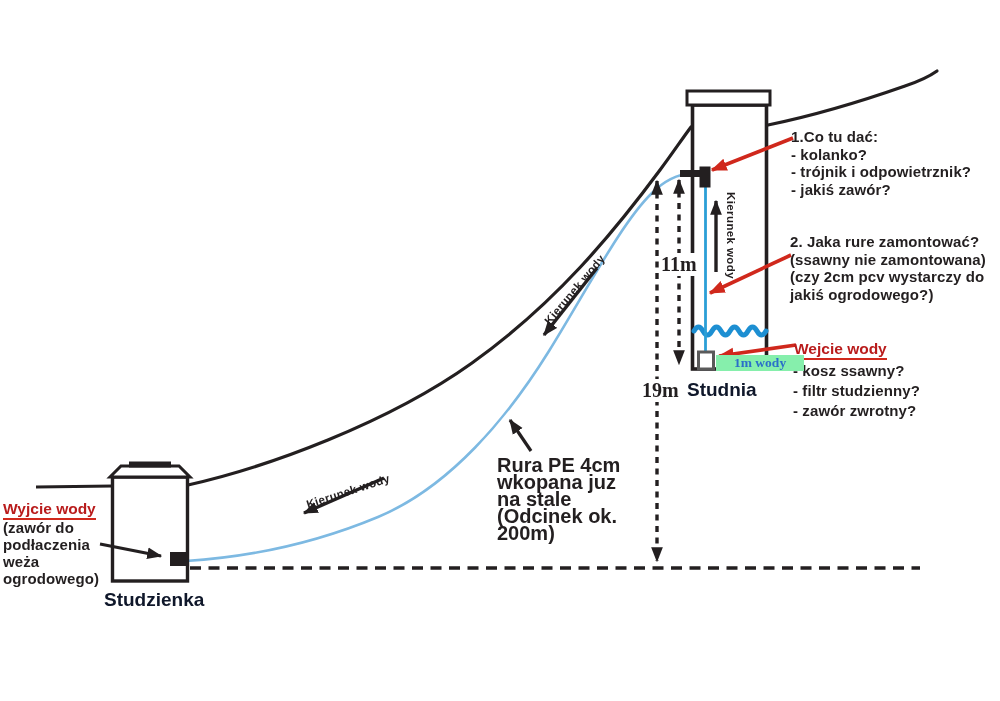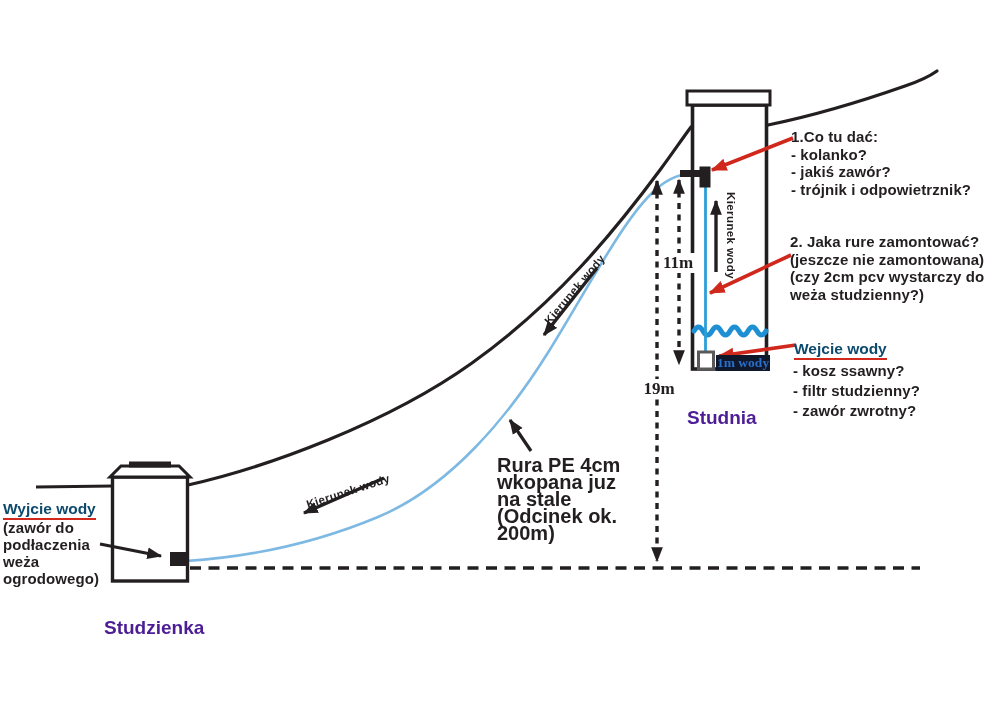--- a/index.html
+++ b/index.html
@@ -4,24 +4,24 @@
 <style>
   html,body{margin:0;padding:0;background:#ffffff;}
   #canvas{
     position:relative;width:1000px;height:701px;background:#ffffff;overflow:hidden;
     font-family:"Liberation Sans",sans-serif;color:#231f20;
   }
   #diagram-svg{position:absolute;left:0;top:0;}
   .txt{position:absolute;white-space:nowrap;}
   .q-block{font-size:15px;font-weight:700;line-height:17.5px;letter-spacing:.1px;color:#231f20;}
   .q3-block{line-height:20px;}
-  .red-title{font-size:15.5px;font-weight:700;color:#0c4a6e;border-bottom:2.5px solid #d0281c;padding-bottom:1px;}
-  .well-label{font-size:19px;font-weight:700;color:#4c1d95;margin-top:28px;}
-  .dim-label{font-family:"Liberation Serif",serif;font-size:17px;font-weight:700;background:#ffffff;text-align:center;padding:0 2px;color:#231f20;}
-  .water-label{font-family:"Liberation Serif",serif;font-size:13.5px;font-weight:700;color:#2a6fc9;background:#0f172a;padding:0 1px;}
+  .red-title{font-size:15.5px;font-weight:700;color:#b91c1c;border-bottom:2.5px solid #d0281c;padding-bottom:1px;}
+  .well-label{font-size:19px;font-weight:700;color:#0f172a;}
+  .dim-label{font-family:"Liberation Serif",serif;font-size:20px;font-weight:700;background:#ffffff;text-align:center;padding:0 2px;color:#231f20;}
+  .water-label{font-family:"Liberation Serif",serif;font-size:13.5px;font-weight:700;color:#2a6fc9;background:#86efac;padding:0 18px;}
   .flow-label{font-size:11.5px;font-weight:700;letter-spacing:.4px;color:#231f20;transform-origin:0 0;}
   .note-block{font-size:20px;font-weight:700;line-height:17px;color:#231f20;}
 </style>
 </head>
 <body>
 
 <div id="canvas">
 
   <svg id="diagram-svg" width="1000" height="701" viewBox="0 0 1000 701">
     <defs>
@@ -73,29 +73,29 @@
     <line x1="531" y1="451" x2="510" y2="420" stroke="#231f20" stroke-width="3.2" marker-end="url(#ab)"></line>
 
     <line x1="793" y1="138" x2="712" y2="170" stroke="#d0281c" stroke-width="3.6" marker-end="url(#ar)"></line>
     <line x1="791" y1="255" x2="710" y2="293" stroke="#d0281c" stroke-width="3.6" marker-end="url(#ar)"></line>
     <line x1="796" y1="345" x2="719" y2="356" stroke="#d0281c" stroke-width="3.6" marker-end="url(#ar)"></line>
   </svg>
 
   <div class="txt q-block" style="left:791px;top:128px;">
     <div>1.Co tu dać:</div>
     <div>- kolanko?</div>
+    <div>- trójnik i odpowietrznik?</div>
     <div>- jakiś zawór?</div>
-    <div>- trójnik i odpowietrznik?</div>
   </div>
 
   <div class="txt q-block" style="left:790px;top:233px;">
     <div>2. Jaka rure zamontować?</div>
-    <div>(jeszcze nie zamontowana)</div>
+    <div>(ssawny nie zamontowana)</div>
     <div>(czy 2cm pcv wystarczy do</div>
-    <div>weża studzienny?)</div>
+    <div>jakiś ogrodowego?)</div>
   </div>
 
   <div class="txt" style="left:794px;top:340px;">
     <span class="red-title">Wejcie wody</span>
   </div>
   <div class="txt q-block q3-block" style="left:793px;top:361px;">
     <div>- kosz ssawny?</div>
     <div>- filtr studzienny?</div>
     <div>- zawór zwrotny?</div>
   </div>

